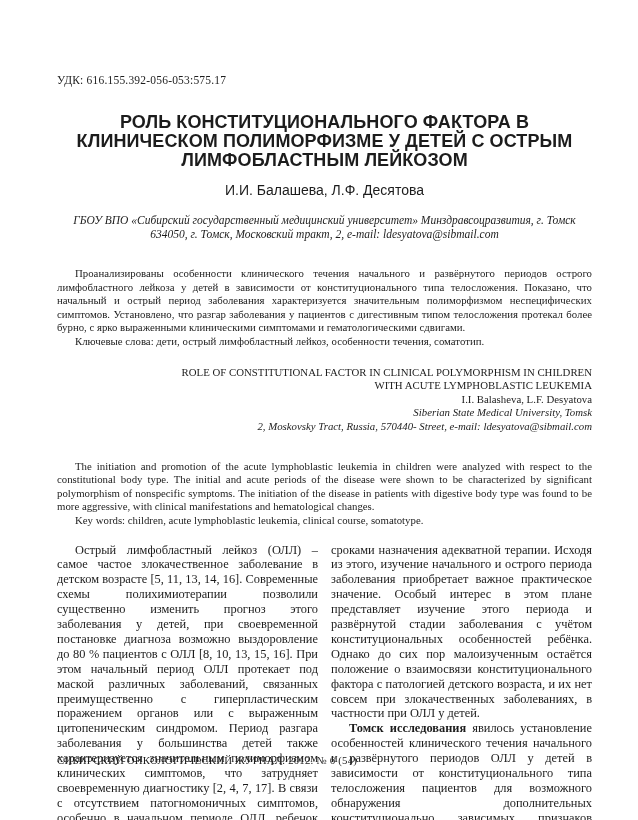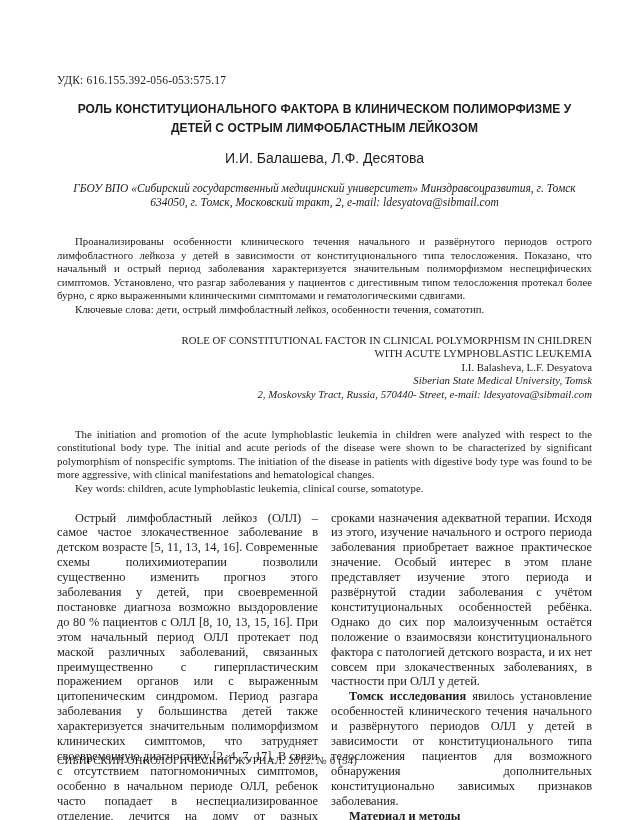--- a/index.html
+++ b/index.html
@@ -11,24 +11,24 @@
     color:#1c1c1c;
     overflow:hidden;
   }
   .content { position:absolute; left:57px; top:74px; width:535px; }
 
   .udc { font-size:11.5px; letter-spacing:0.2px; }
 
   .title {
     font-family:"Liberation Sans", sans-serif;
     font-weight:bold;
-    font-size:12px;
+    font-size:18px;
     line-height:19px;
     text-align:center;
-    margin-top:14px;
+    margin-top:27px;
     letter-spacing:0.1px;
   }
 
   .authors {
     font-family:"Liberation Sans", sans-serif;
     font-weight:normal;
     font-size:14px;
     text-align:center;
     margin-top:12px;
   }

